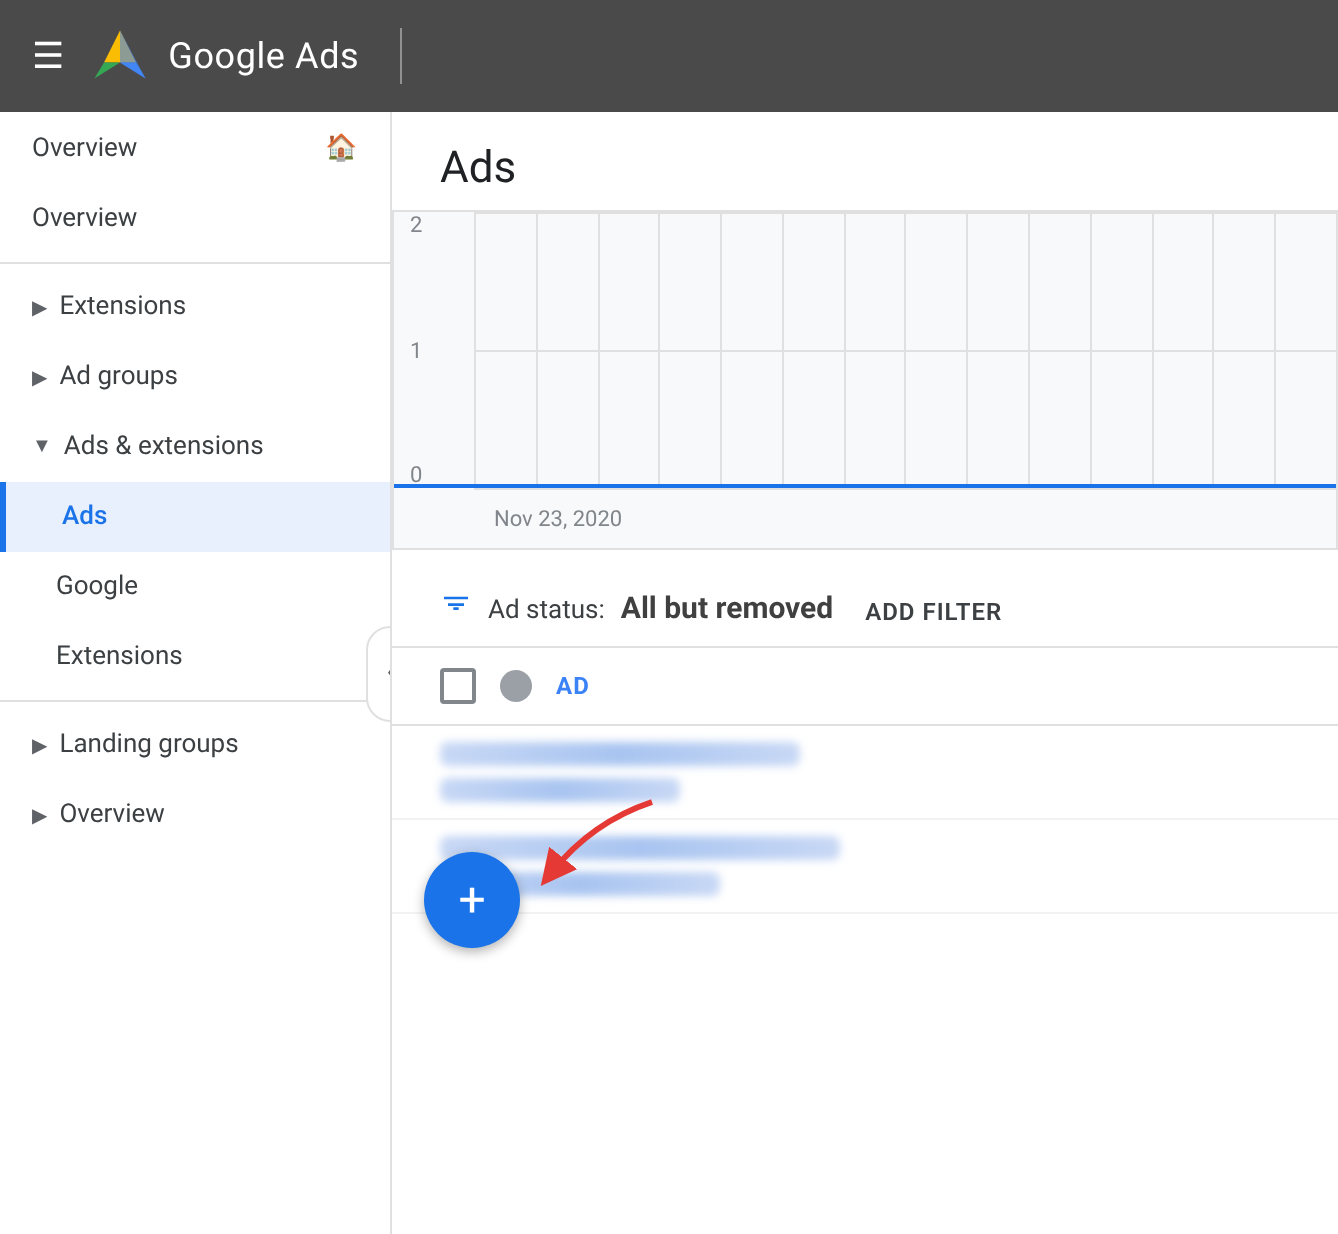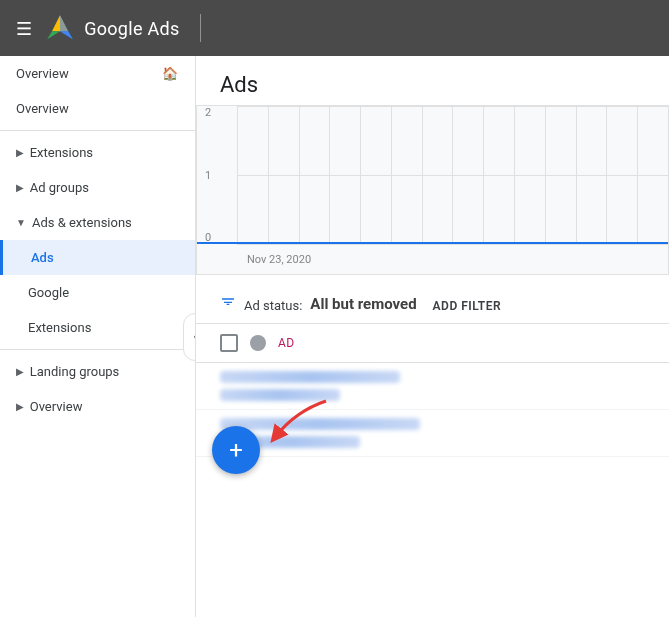--- a/index.html
+++ b/index.html
@@ -257,22 +257,22 @@
     }
     .table-status-dot {
       width: 16px;
       height: 16px;
       background: #9aa0a6;
       border-radius: 50%;
       margin-right: 12px;
     }
     .table-col-label {
       font-size: 12px;
-      font-weight: 400;
-      color: #be185d;
+      font-weight: 700;
+      color: #3b82f6;
       letter-spacing: 0.5px;
       text-transform: uppercase;
     }
 
     
     .table-row {
       padding: 8px 24px;
       border-bottom: 1px solid #f1f3f4;
       display: flex;
       flex-direction: column;

